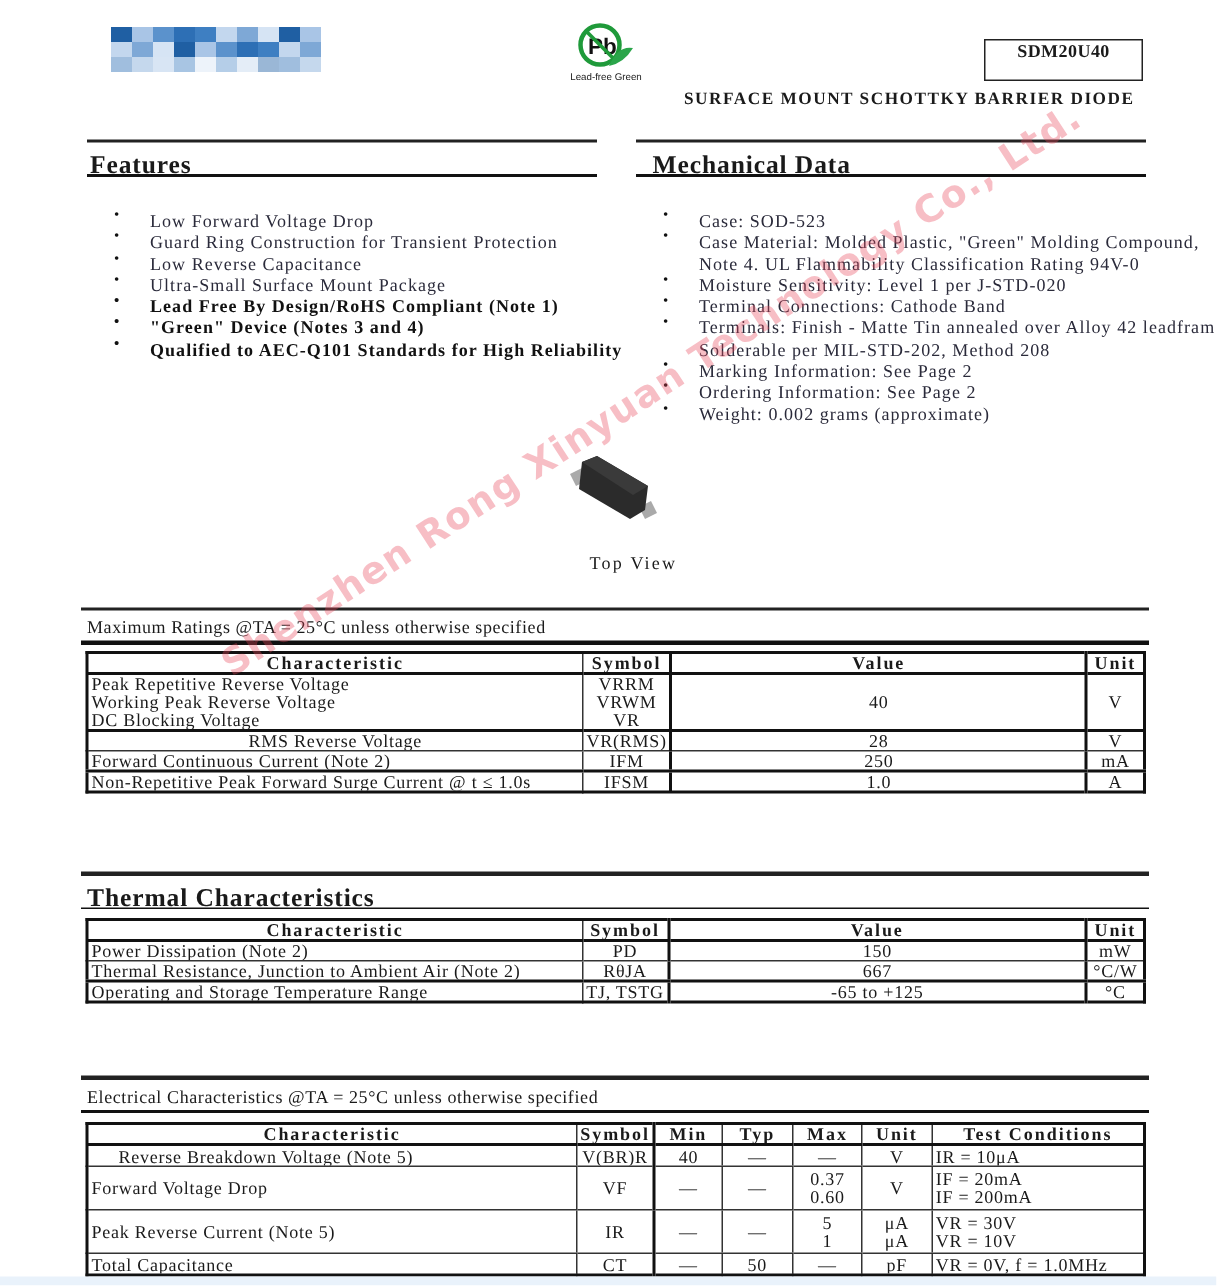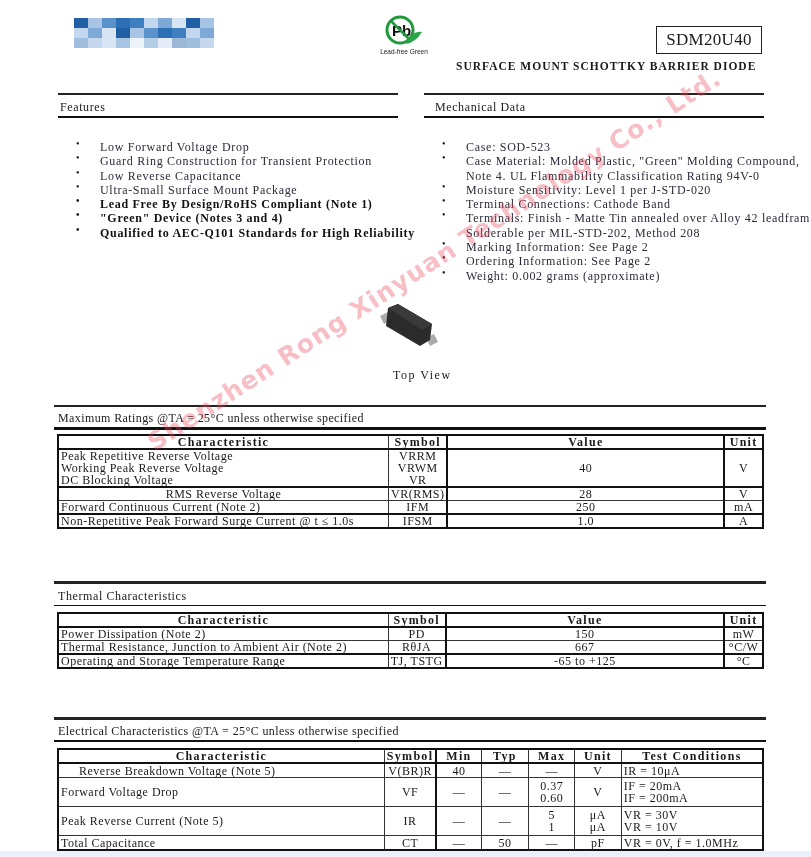--- a/index.html
+++ b/index.html
@@ -10,27 +10,27 @@
   }
   .abs { position: absolute; }
 
   
   .logo { left: 74px; top: 18px; width: 140px; height: 42px; }
   .logo .cell { position: absolute; }
   .pbicon { left: 372px; top: 14px; width: 64px; height: 46px; }
   .pb-caption { position: absolute; left: 0; top: 34px; width: 64px; text-align: center;
     font-family: "Liberation Sans", sans-serif; font-size: 6.5px; color: #222; }
   .partbox { left: 656px; top: 26px; width: 104px; height: 26px; border: 1px solid #222;
-    font-size: 17px; font-weight: normal; display: flex; align-items: center; justify-content: center; letter-spacing: 0.3px; }
+    font-size: 12px; font-weight: bold; display: flex; align-items: flex-start; justify-content: center; letter-spacing: 0.3px; }
   .subtitle { left: 456px; top: 60px; font-size: 11.5px; font-weight: bold; letter-spacing: 1px; }
 
   
   .sec-line-top { height: 2px; background: #222; }
   .sec-line-bot { height: 2px; background: #111; }
-  .sec-title { font-size: 12px; font-weight: normal; letter-spacing: 0.6px; }
+  .sec-title { font-size: 17px; font-weight: bold; letter-spacing: 0.6px; }
 
   ul.bullets { list-style: none; margin: 16px; padding: 0; }
   ul.bullets li { position: relative; padding-left: 24px; font-size: 12px; line-height: 14.3px; letter-spacing: 0.7px; color: #2a2a3a; }
   ul.bullets li::before { content: "•"; position: absolute; left: 0; top: -3px; font-size: 10px; color: #111; }
   ul.bullets li.bold { font-weight: bold; color: #111; }
 
   .topview { left: 393px; top: 368px; font-size: 12px; letter-spacing: 1.5px; }
 
   
   table.ds { border-collapse: collapse; position: absolute; font-size: 12px; letter-spacing: 0.5px; }

